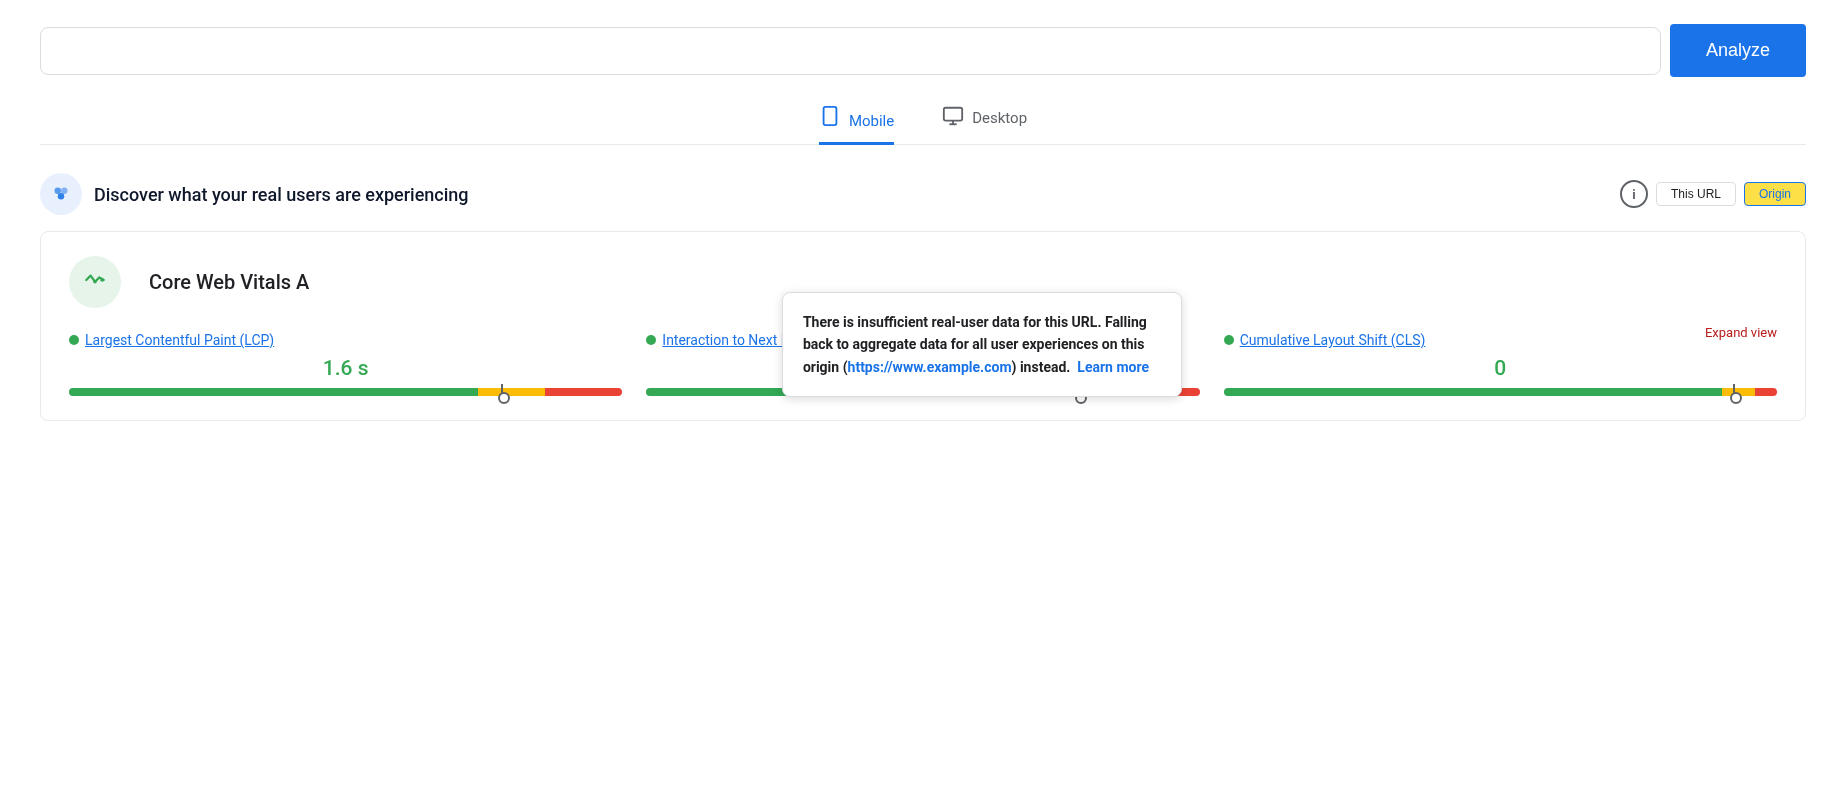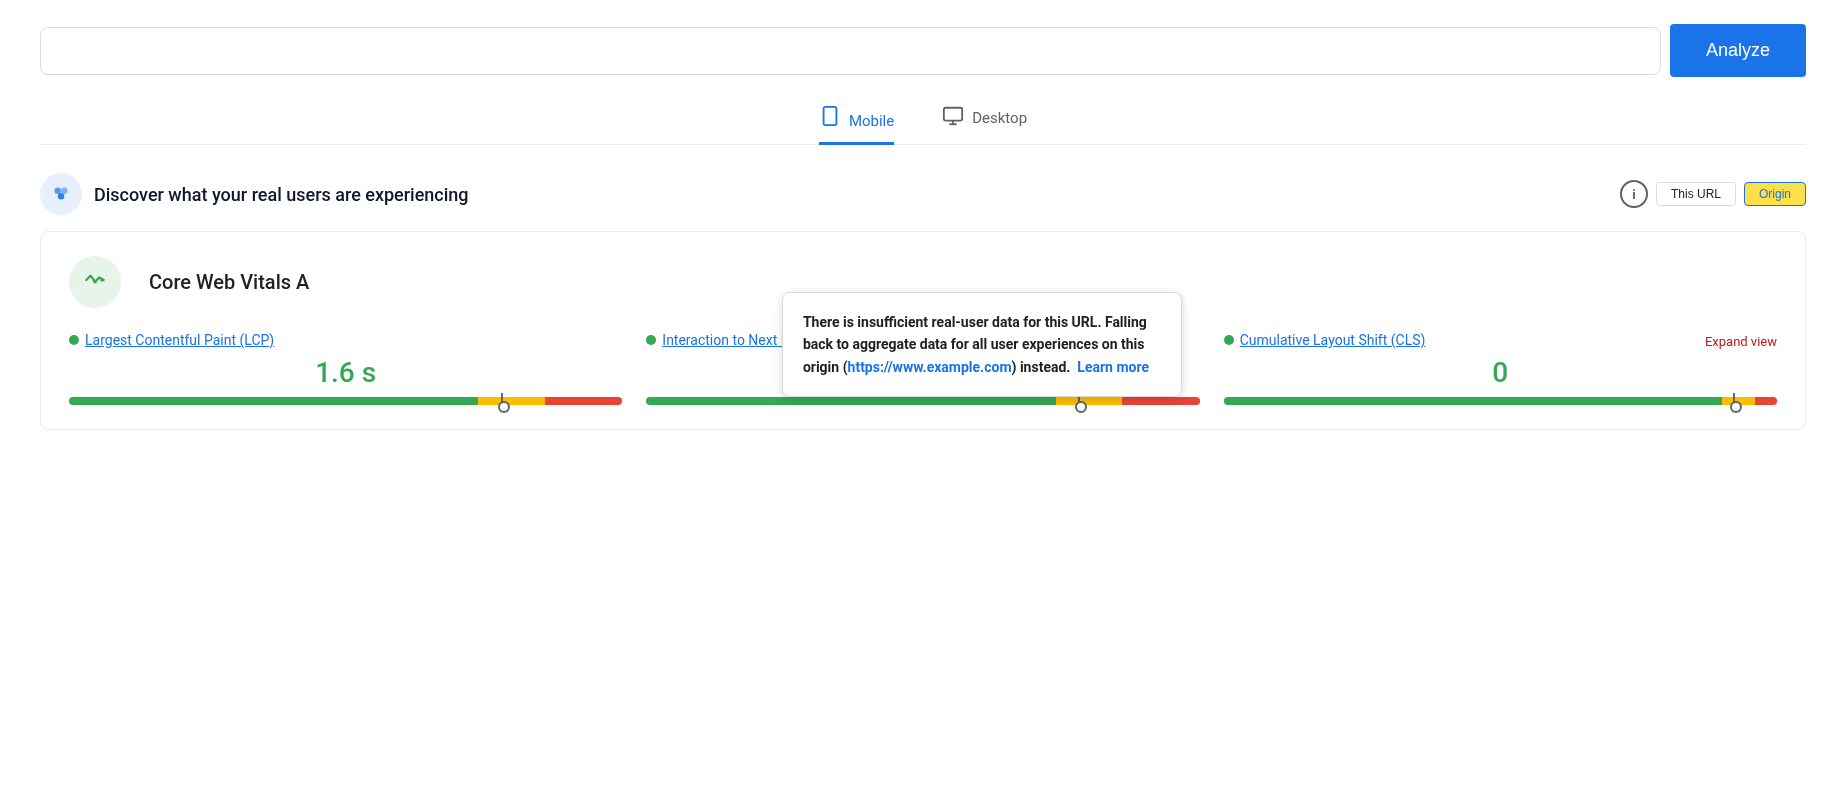--- a/index.html
+++ b/index.html
@@ -222,21 +222,21 @@
       margin-bottom: 8px;
     }
     .metric-dot {
       width: 10px;
       height: 10px;
       border-radius: 50%;
       background: #34a853;
       flex-shrink: 0;
     }
     .metric-value {
-      font-size: 28px;
+      font-size: 21px;
       font-weight: 500;
       color: #34a853;
       text-align: center;
       margin-bottom: 8px;
     }
 
     
     .progress-bar-wrapper {
       position: relative;
       height: 8px;

